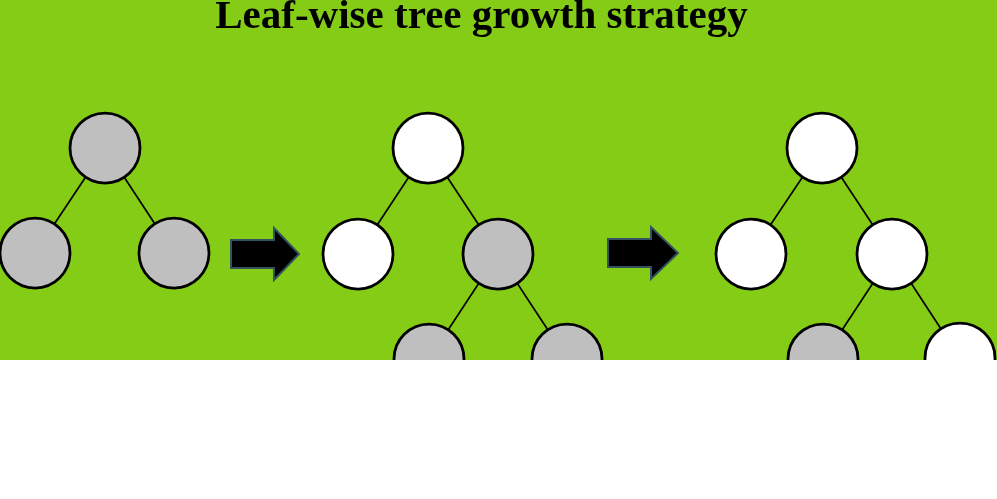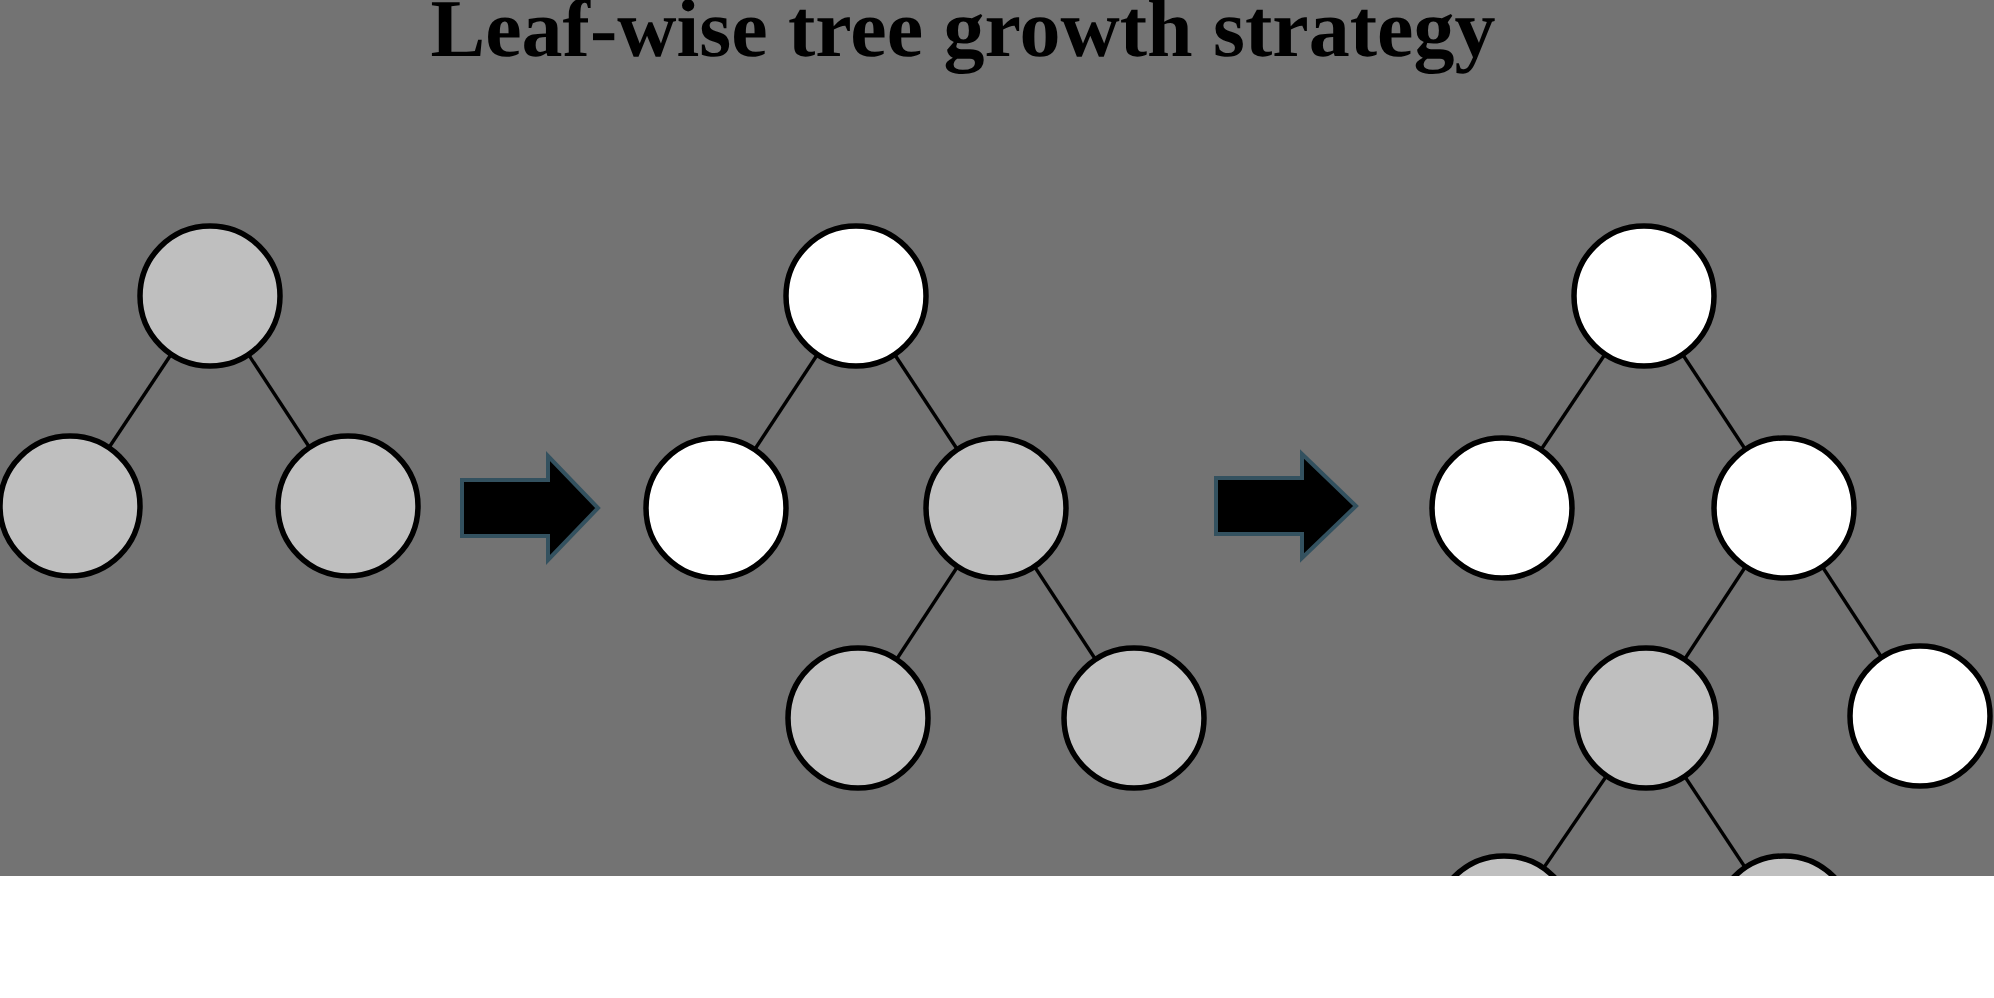--- a/index.html
+++ b/index.html
@@ -3,22 +3,22 @@
 <meta charset="utf-8">
 <style>
   html, body {
     margin: 0;
     padding: 0;
     background: #ffffff;
   }
   .canvas {
     position: relative;
     width: 997px;
-    height: 438px;
-    background: #737373;
+    height: 360px;
+    background: #84cc16;
     overflow: hidden;
     font-family: "Liberation Serif", "DejaVu Serif", serif;
   }
   .title {
     position: absolute;
     top: -6px;
     left: 0;
     width: 100%;
     margin: 0;
     text-align: center;

